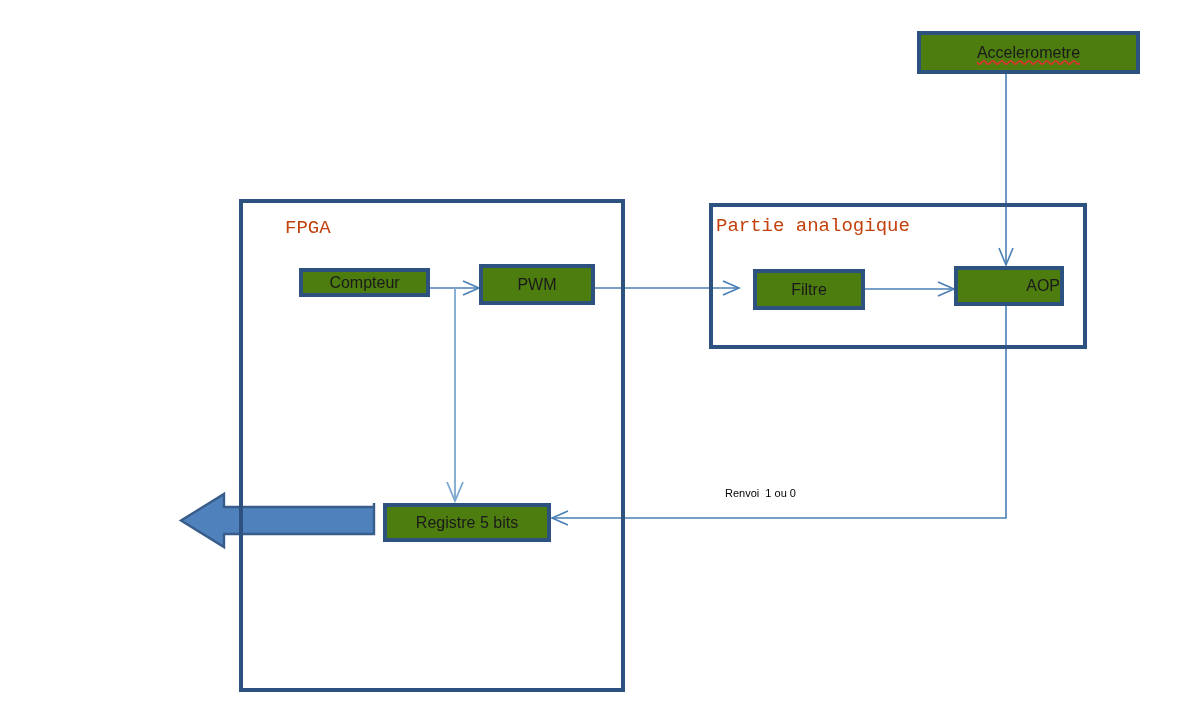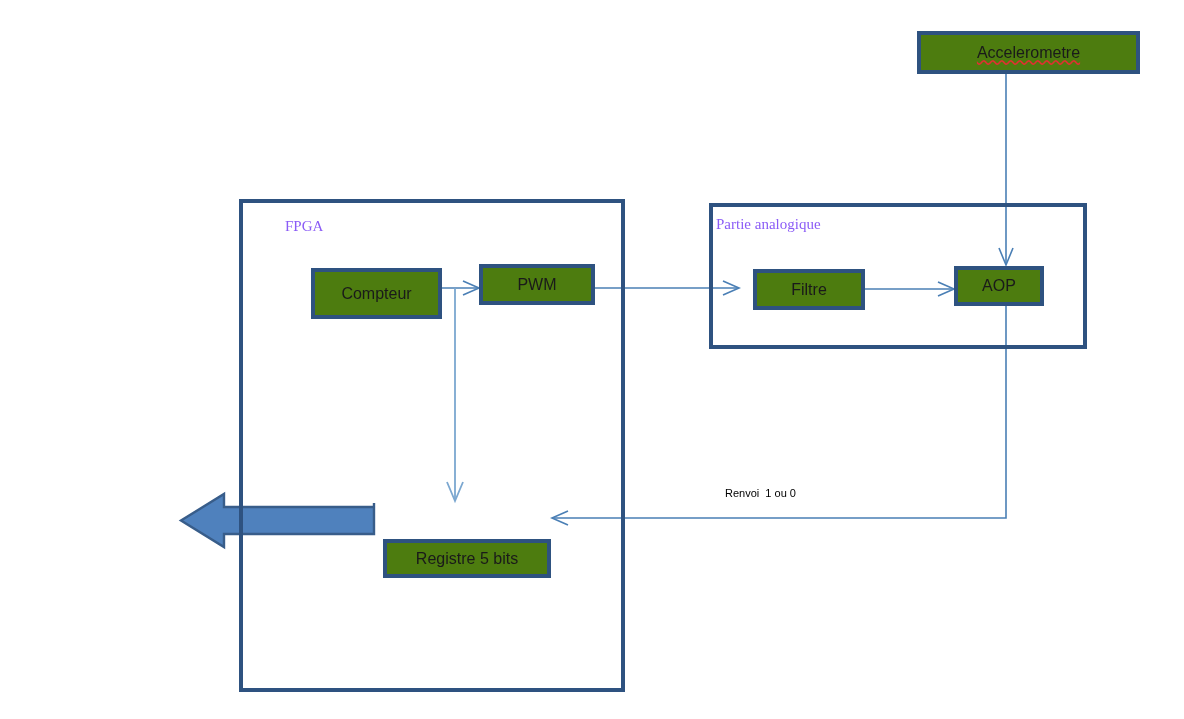--- a/index.html
+++ b/index.html
@@ -19,23 +19,23 @@
   }
   
   .group-box {
     position: absolute;
     border: 4px solid #2E5280;
     background: transparent;
     box-sizing: border-box;
   }
   .group-label {
     position: absolute;
-    font-family: Liberation Serif, serif;
-    font-size: 15px;
-    color: #8b5cf6;
+    font-family: Liberation Mono, monospace;
+    font-size: 19px;
+    color: #c2410c;
     white-space: nowrap;
     line-height: 1;
   }
   
   .node-box {
     position: absolute;
     border: 4px solid #2E5280;
     background: #4d7c0f;
     box-sizing: border-box;
     display: flex;
@@ -118,36 +118,36 @@
   <div class="group-box" style="left:239px; top:199px; width:386px; height:493px;"></div>
   <div class="group-label" style="left:285px; top:219px;">FPGA</div>
 
   <div class="group-box" style="left:709px; top:203px; width:378px; height:146px;"></div>
   <div class="group-label" style="left:716px; top:217px;">Partie analogique</div>
 
   <div class="node-box" style="left:917px; top:31px; width:223px; height:43px;">
     <span class="node-label spelled-wrong">Accelerometre</span>
   </div>
 
-  <div class="node-box" style="left:299px; top:268px; width:131px; height:51px;margin-left:12px;">
+  <div class="node-box" style="left:299px; top:268px; width:131px; height:29px;">
     <span class="node-label">Compteur</span>
   </div>
 
   <div class="node-box" style="left:479px; top:264px; width:116px; height:41px;">
     <span class="node-label">PWM</span>
   </div>
 
   <div class="node-box" style="left:739px; top:269px; width:112px; height:41px;margin-left:14px;">
     <span class="node-label">Filtre</span>
   </div>
 
-  <div class="node-box" style="left:954px; top:266px; width:90px; height:40px;">
+  <div class="node-box" style="left:954px; top:266px; width:110px; height:40px;justify-content:flex-end;">
     <span class="node-label">AOP</span>
   </div>
 
-  <div class="node-box" style="left:383px; top:503px; width:168px; height:39px;margin-top:36px;">
+  <div class="node-box" style="left:383px; top:503px; width:168px; height:39px;">
     <span class="node-label">Registre 5 bits</span>
   </div>
 
 
   <div class="annot-text" style="left:725px; top:488px;">Renvoi  1 ou 0</div>
 
 </div>
 
 </body></html>

